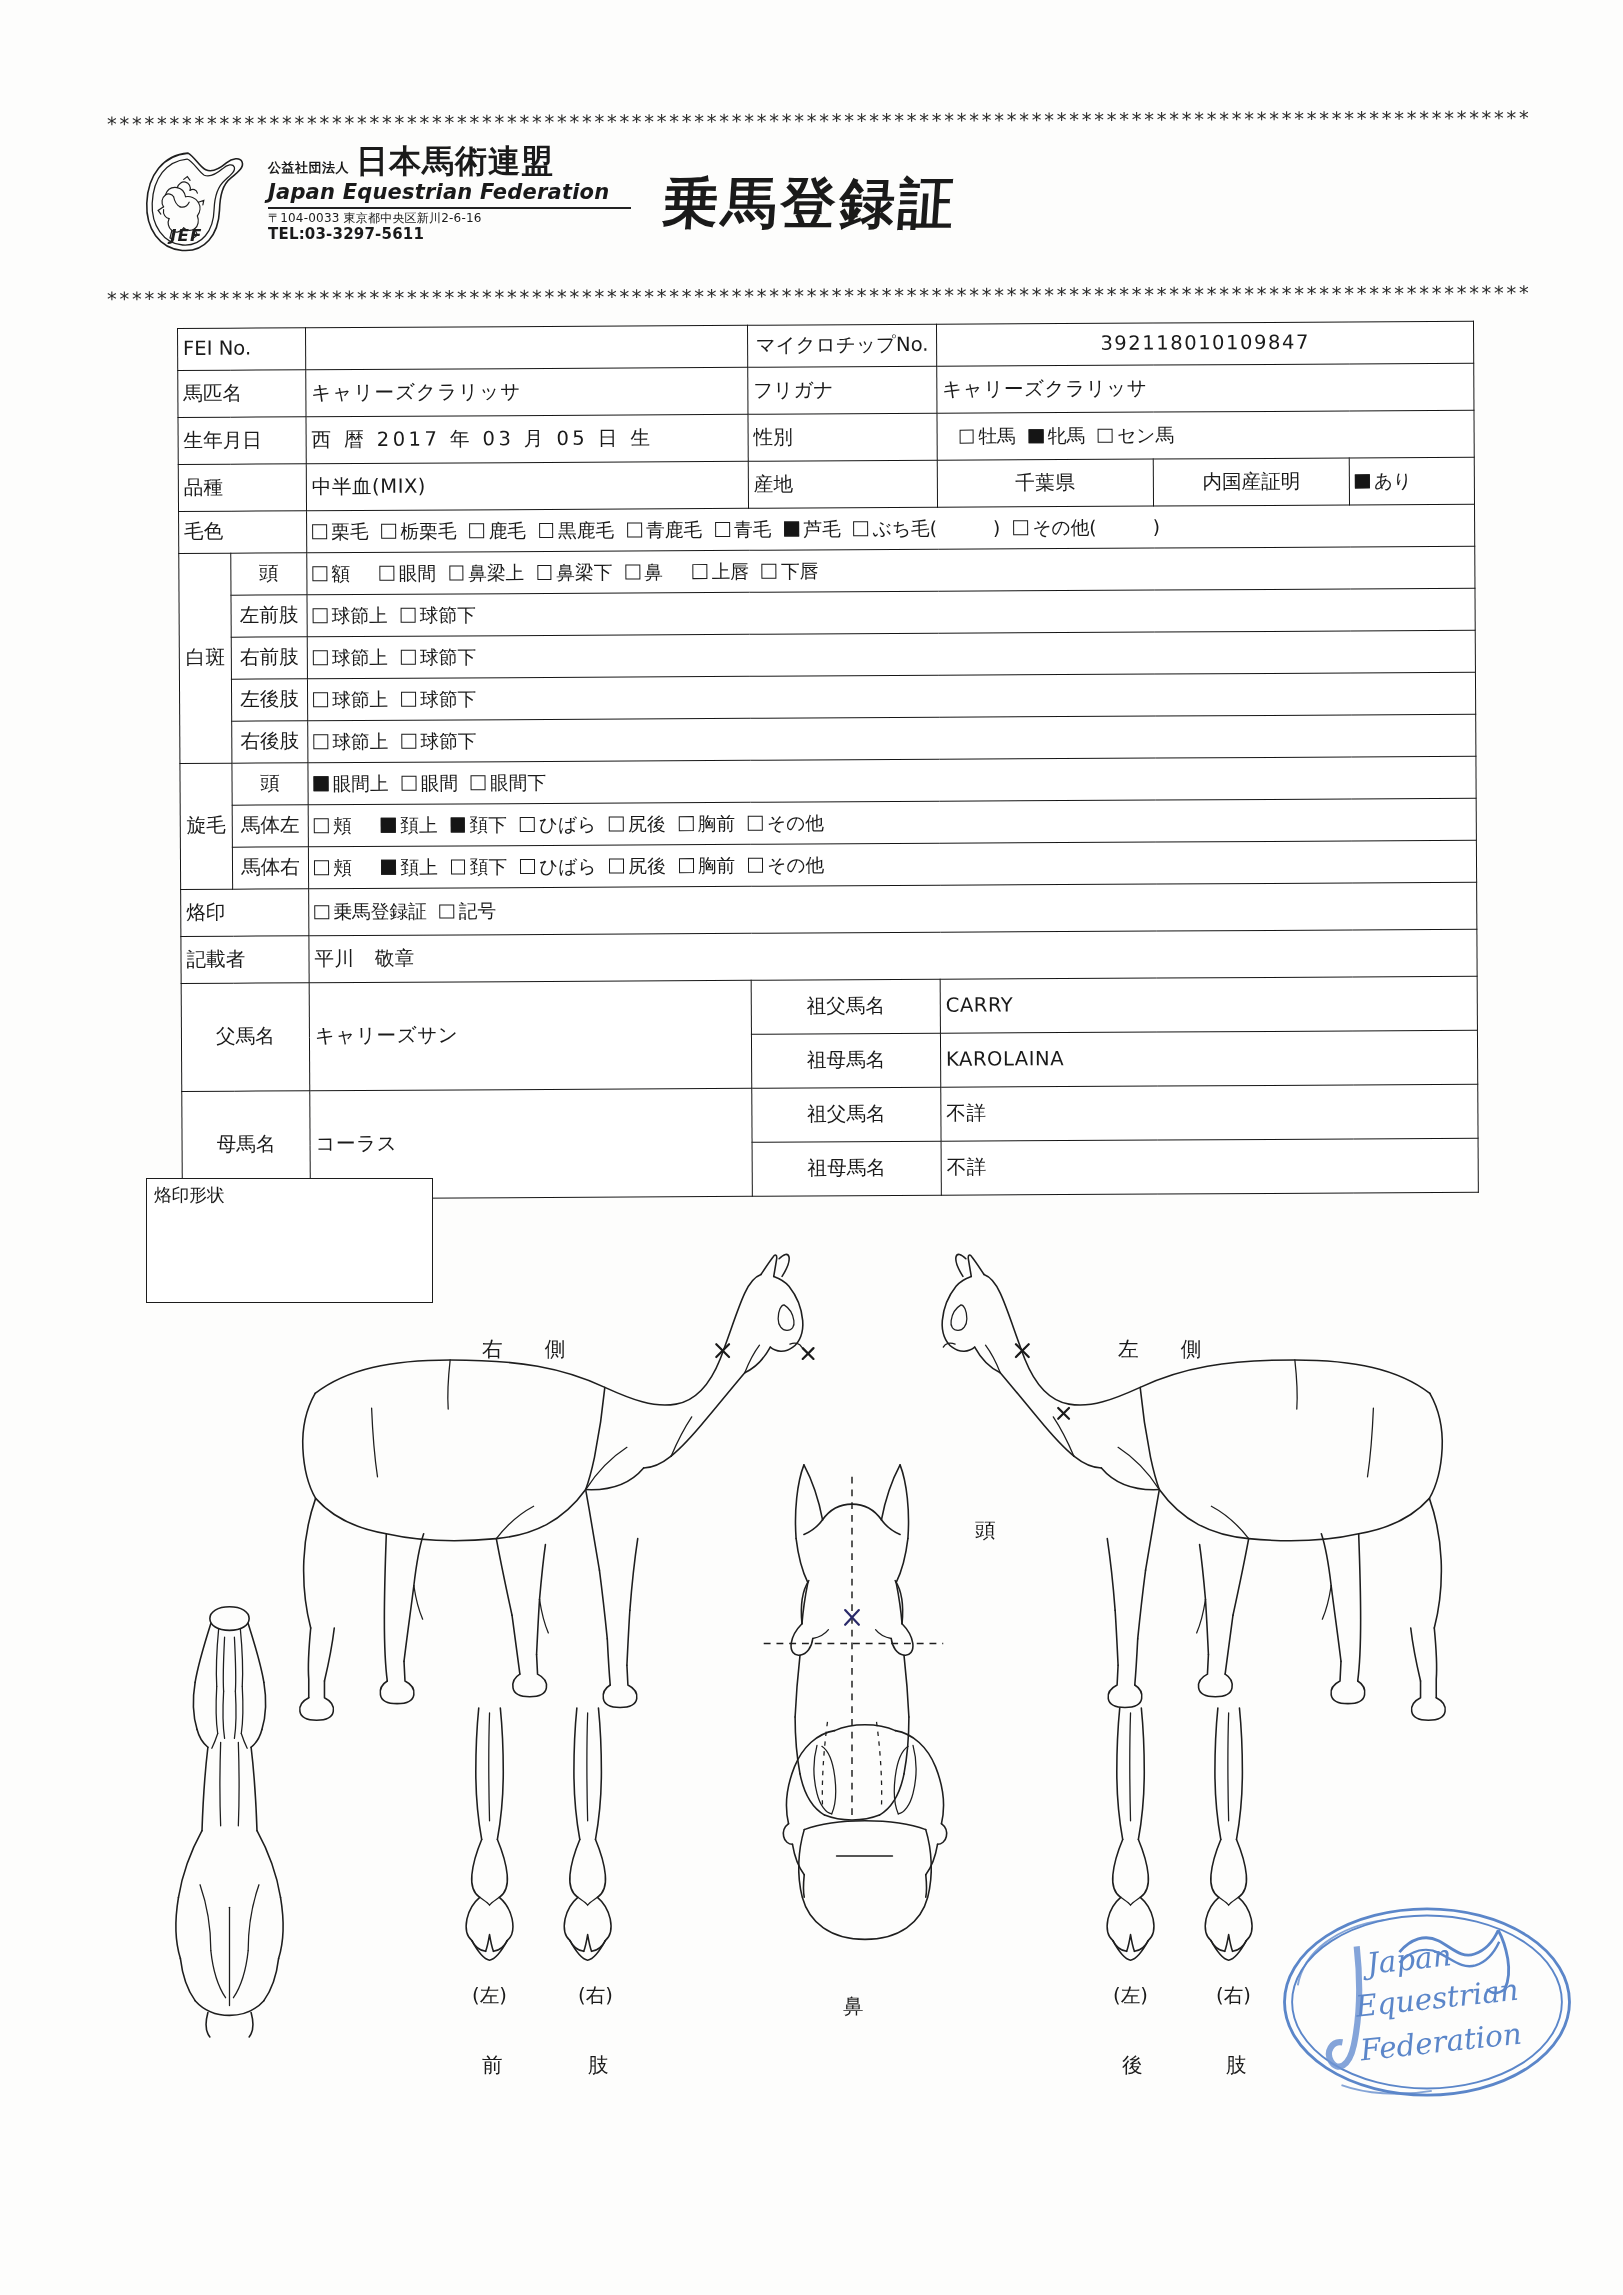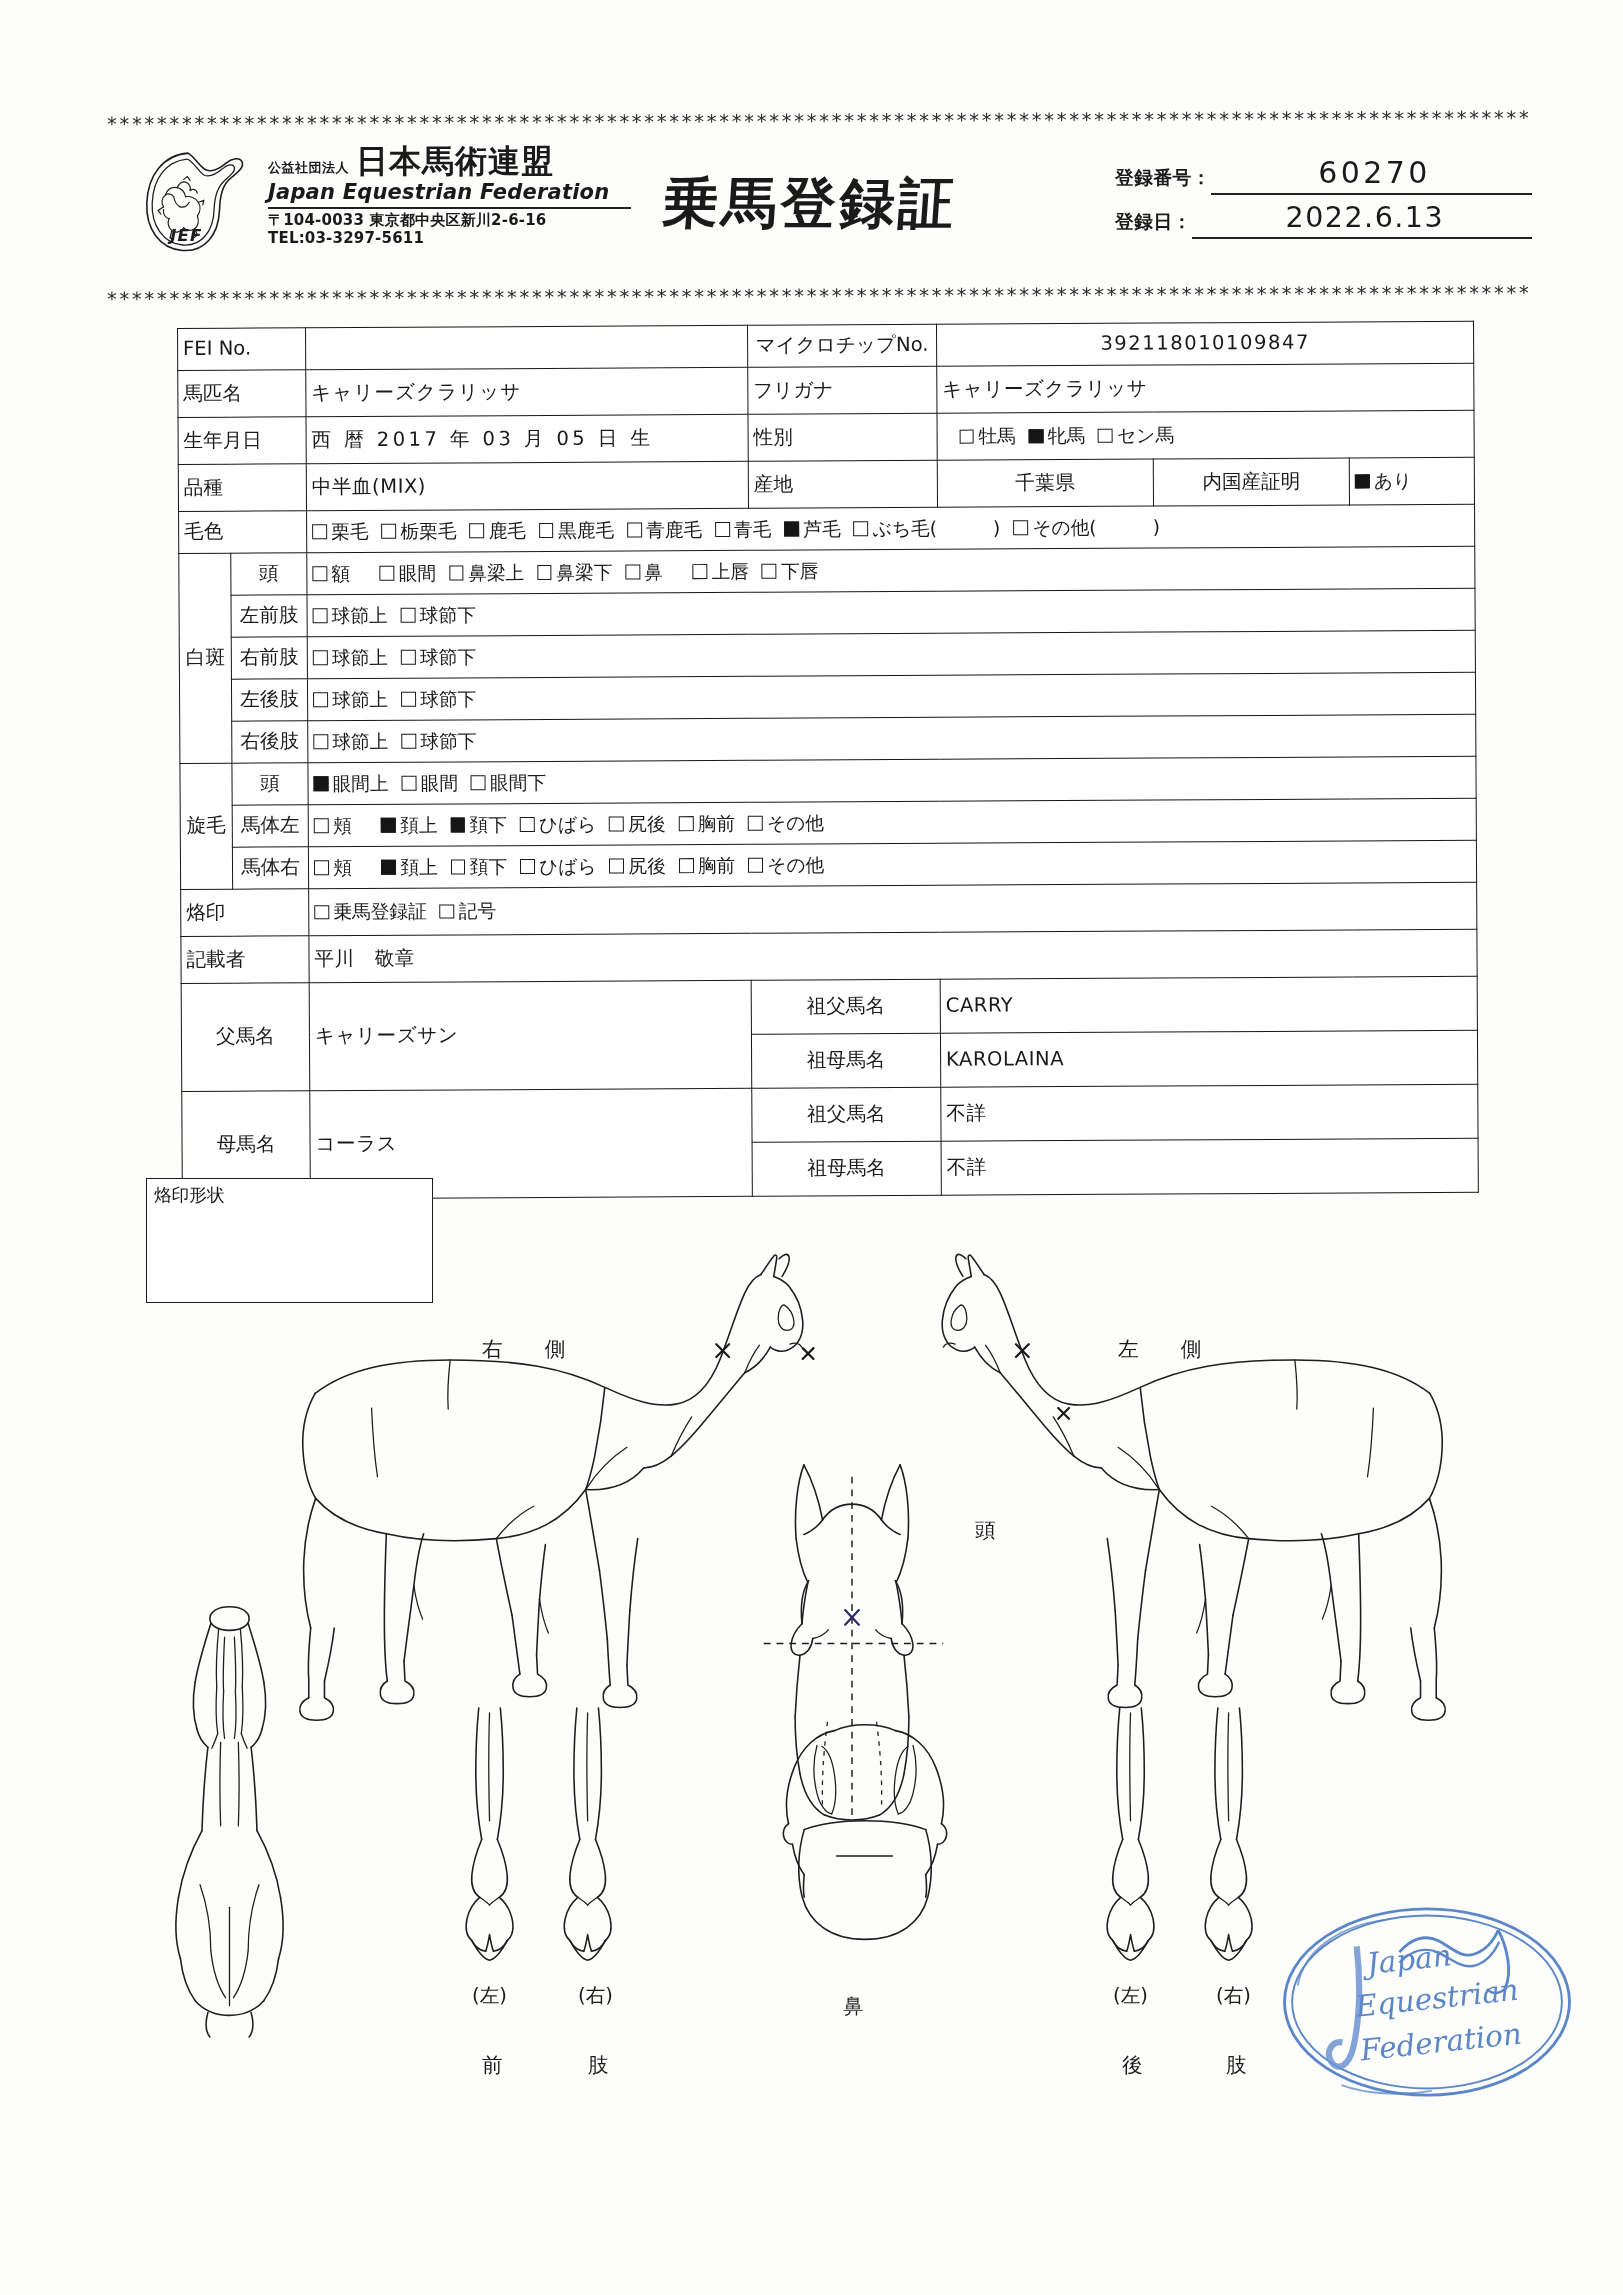--- a/index.html
+++ b/index.html
@@ -32,21 +32,21 @@
     position:absolute;left:29.4px;top:9.8px;width:113px;height:106px;font-style:italic;
   }
   .jef-logo svg{display:block;}
   .fed-block{position:absolute;left:162px;top:4.9px;width:383px;}
   .fed-line1{display:flex;align-items:flex-end;gap:6.9px;}
   .fed-kind{font-size:13px;font-weight:bold;letter-spacing:0.5px;}
   .fed-jp{font-size:32px;font-weight:bold;letter-spacing:1px;line-height:1;}
   .fed-en{font-size:21px;font-style:italic;font-weight:bold;letter-spacing:0.2px;margin-top:2.9px;
           font-family:"DejaVu Sans","Liberation Sans",sans-serif;}
   .fed-hr{border:0;border-top:2px solid #222;margin:2.9px 0 2px 0;width:363px;}
-  .fed-addr{font-size:15px;font-weight:bold;letter-spacing:0.2px;line-height:1.22;}
+  .fed-addr{font-size:12px;font-weight:normal;letter-spacing:0.2px;line-height:1.22;}
   .fed-tel{font-size:15px;font-weight:bold;letter-spacing:0.2px;line-height:1.22;}
 
   .doc-title{
     position:absolute;left:557px;top:27px;
     font-size:55px;font-weight:bold;letter-spacing:3.9px;
     font-family:"DejaVu Sans","Liberation Sans",sans-serif;
     transform:skewX(-4deg);
   }
   .reg-box{position:absolute;left:1009px;top:14.7px;width:417px;}
   .reg-row{display:flex;align-items:flex-end;margin-bottom:6.9px;}
@@ -156,30 +156,20 @@
         <span class="fed-jp">日本馬術連盟</span>
       </div>
       <div class="fed-en">Japan Equestrian Federation</div>
       <hr class="fed-hr">
       <div class="fed-addr">〒104-0033 東京都中央区新川2-6-16</div>
       <div class="fed-tel">TEL:03-3297-5611</div>
     </div>
 
     <div class="doc-title">乗馬登録証</div>
 
-    <div class="reg-box">
-      <div class="reg-row">
-        <span class="reg-lab">登録番号：</span>
-        <span class="reg-val">60270</span>
-      </div>
-      <div class="reg-row">
-        <span class="reg-lab">登録日：</span>
-        <span class="reg-val date">2022.6.13</span>
-      </div>
-    </div>
   </div>
 
   <div class="ast-rule" id="ast-bottom">***********************************************************************************************************************</div>
 
   <div class="tbl-wrap">
   <table class="main">
     <colgroup>
       <col style="width:52px">
           <col style="width:76px">
           <col style="width:442px">

